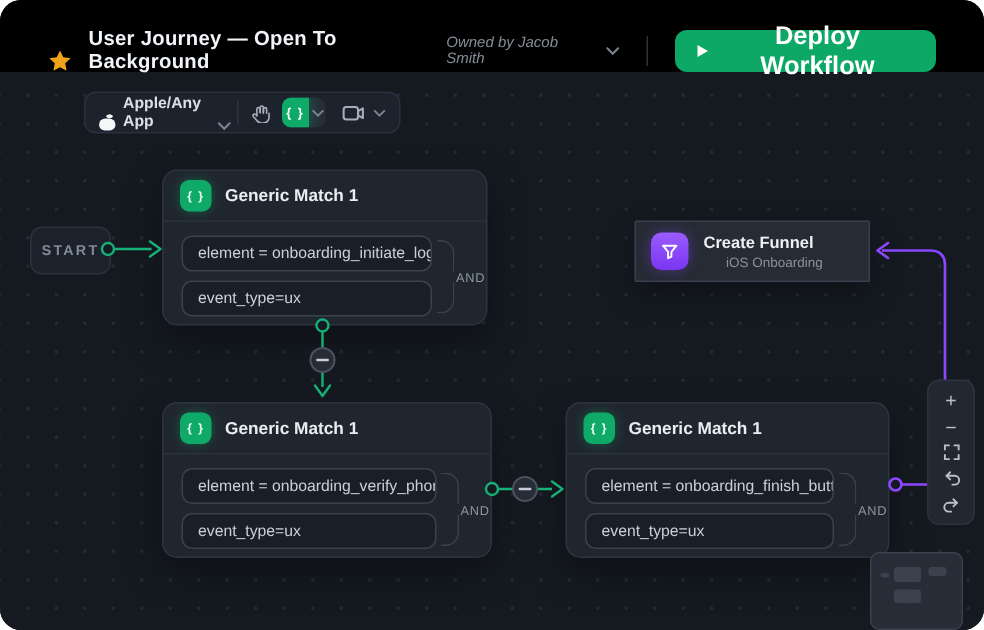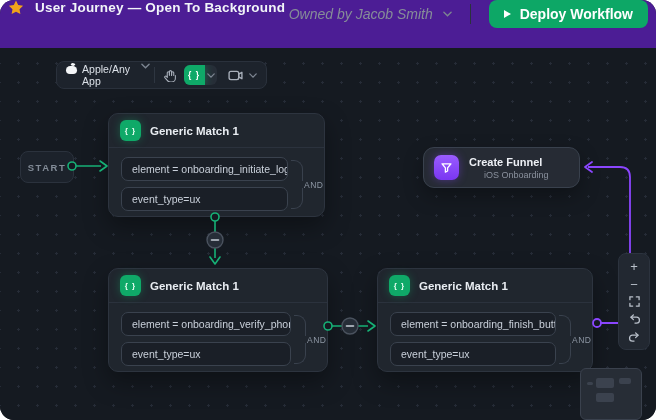--- a/index.html
+++ b/index.html
@@ -1,43 +1,43 @@
 <!DOCTYPE html>
 <html><head>
 <meta charset="utf-8">
 <style>
   html,body{margin:0;padding:0;background:#ffffff;}
   body{font-family:"Liberation Sans",sans-serif;-webkit-font-smoothing:antialiased;}
   .app{position:relative;width:656px;height:420px;border-radius:14px;overflow:hidden;
        background:#151a21;}
 
   
-  .header{position:absolute;top:0;left:0;right:0;height:48px;background:#4c1d95;
-          display:flex;align-items:flex-start;padding:0 8px;box-sizing:border-box;z-index:5;}
+  .header{position:absolute;top:0;left:0;right:0;height:48px;background:#000000;
+          display:flex;align-items:flex-end;padding:0 32px;box-sizing:border-box;z-index:5;}
   .star{display:flex;margin-right:11px;}
   .title{font-size:13.5px;font-weight:700;color:#f1f4f8;letter-spacing:.2px;}
   .header-right{margin-left:auto;display:flex;align-items:center;gap:10px;}
-  .owner{font-size:14px;font-style:italic;color:#868d98;}
+  .owner{font-size:10px;font-style:italic;color:#868d98;}
   .hdr-divider{width:1px;height:20px;background:#2b323d;margin:0 8px;}
   .deploy-btn{height:28px;display:flex;align-items:center;gap:9px;padding:0 15px;
               background:#0da766;border:none;border-radius:8px;cursor:pointer;}
-  .deploy-btn span{font-size:14px;font-weight:700;color:#ffffff;}
+  .deploy-btn span{font-size:17px;font-weight:700;color:#ffffff;}
   .play-tri{width:0;height:0;border-left:7px solid #fff;border-top:4.5px solid transparent;
             border-bottom:4.5px solid transparent;}
 
   
   .canvas{position:absolute;left:0;top:48px;right:0;bottom:0;background:#151a21;
           background-image:radial-gradient(#262c37 1px, transparent 1.2px);
           background-size:19px 19px;background-position:9px 6px;z-index:0;}
 
   
   .toolbar{position:absolute;left:56px;top:61px;width:211px;height:28px;box-sizing:border-box;
            background:#1d232c;border:1px solid #2a313c;border-radius:8px;display:flex;
            align-items:center;padding:0 9px;z-index:6;}
-  .app-select{display:flex;align-items:flex-start;gap:8px;width:98px;cursor:pointer;}
+  .app-select{display:flex;align-items:flex-end;gap:8px;width:98px;cursor:pointer;font-weight:bold;}
   .app-select .lbl{font-size:10.5px;color:#dbe0e7;}
   .app-select .chev{margin-left:auto;display:flex;}
   .apple-icon{position:relative;width:11px;height:11px;}
   .apple-icon::before{content:"";position:absolute;bottom:0;left:0;width:11px;height:8.5px;
                       background:#f4f6f8;border-radius:5px 5px 4.5px 4.5px;}
   .apple-icon::after{content:"";position:absolute;top:-.5px;left:5px;width:4px;height:3px;
                      background:#f4f6f8;border-radius:80% 20% 80% 20%;transform:rotate(32deg);}
   .tb-divider{width:1px;height:16px;background:#2e3641;margin:0 9px 0 4px;}
   .tool{display:flex;align-items:center;justify-content:center;cursor:pointer;}
   .code-pill{display:flex;align-items:center;height:20px;background:#272e38;border-radius:6px;
@@ -70,21 +70,21 @@
   .and-arc-top{position:absolute;left:0;top:2px;width:11px;height:20px;
                border-top:1.5px solid #39414d;border-right:1.5px solid #39414d;
                border-top-right-radius:9px;}
   .and-arc-bot{position:absolute;left:0;bottom:2px;width:11px;height:20px;
                border-bottom:1.5px solid #39414d;border-right:1.5px solid #39414d;
                border-bottom-right-radius:9px;}
   .and-label{position:absolute;left:13px;top:50%;transform:translateY(-50%);font-size:8.5px;
              font-weight:400;color:#8d96a3;letter-spacing:.5px;}
 
   .funnel-node{position:absolute;left:423px;top:147px;width:157px;height:41px;box-sizing:border-box;
-               background:#262b34;border:1px solid #39414d;border-radius:11px;display:flex;
+               background:#262b34;border:1px solid #39414d;border-radius:1px;display:flex;
                align-items:center;gap:10px;padding:0 10px;z-index:1;
                box-shadow:0 8px 20px rgba(0,0,0,.3);}
   .funnel-icon{width:25px;height:25px;border-radius:7px;display:flex;align-items:center;
                justify-content:center;background:linear-gradient(180deg,#9a5cff,#7a36f2);
                box-shadow:0 0 9px rgba(138,70,255,.4);}
   .funnel-text .t{font-size:11px;font-weight:700;color:#edf0f5;}
   .funnel-text .s{font-size:9px;color:#8a919d;margin-top:2px;margin-left:15px;}
 
   
   .edges{position:absolute;left:0;top:0;width:656px;height:420px;z-index:2;pointer-events:none;}

